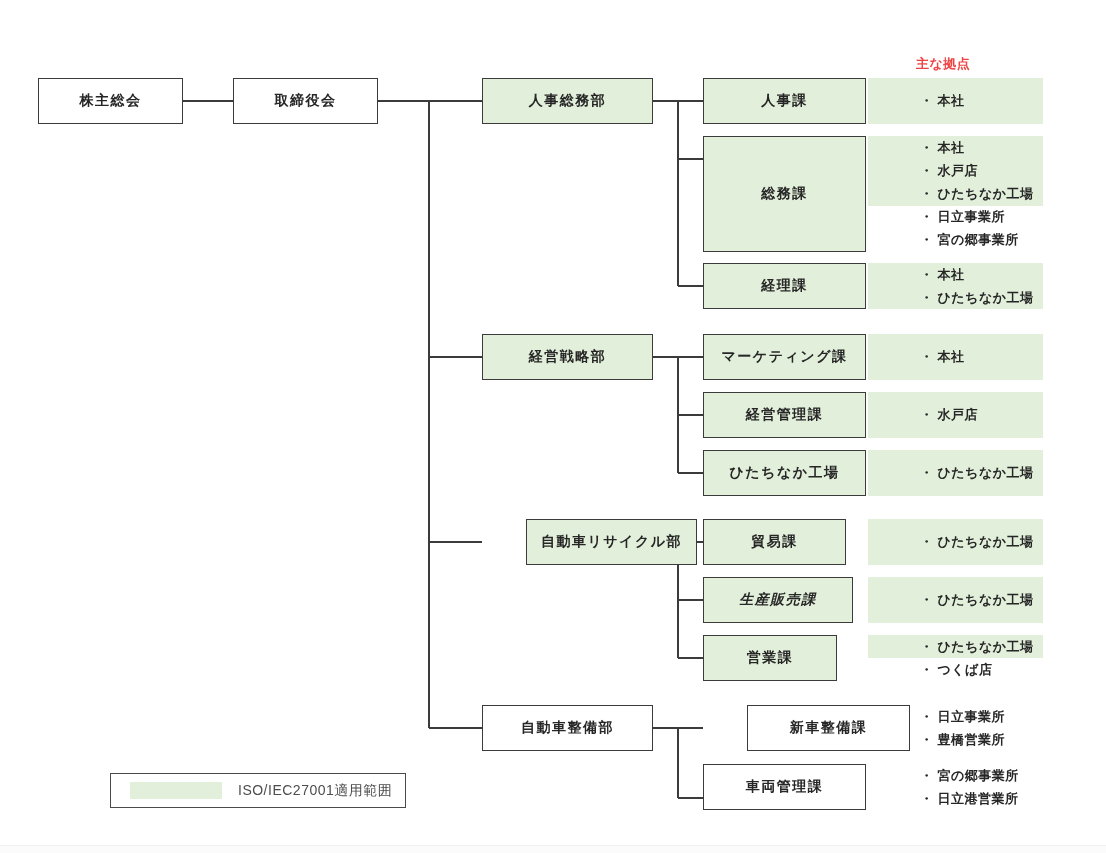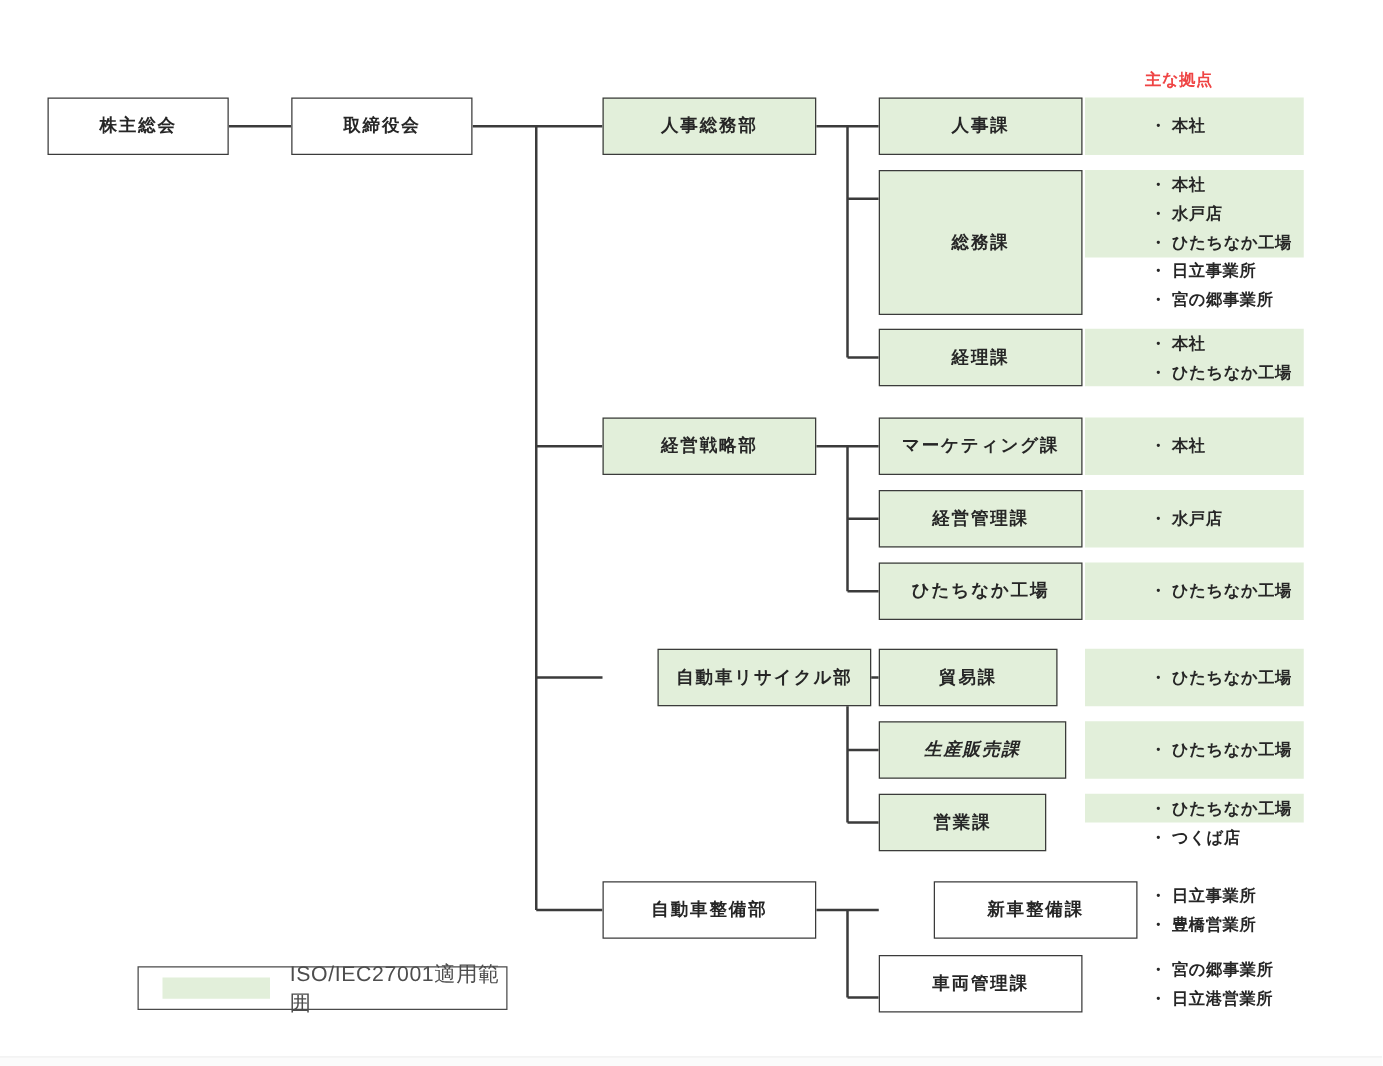--- a/index.html
+++ b/index.html
@@ -30,21 +30,21 @@
   .loc-header {
     position:absolute; left:916px; top:55px;
     font-weight:bold; font-size:13px; color:#ef4444; letter-spacing:0.5px; z-index:2;
   }
   .legend {
     position:absolute; left:110px; top:773px; width:296px; height:35px;
     border:1.5px solid #4a4a4a; box-sizing:border-box;
     display:flex; align-items:center; background:#ffffff; z-index:2;
   }
   .legend .swatch { width:92px; height:17px; background:#e2efda; margin-left:19px; }
-  .legend .legend-text { margin-left:16px; font-size:17px; color:#4d4d4d; letter-spacing:0.5px; }
+  .legend .legend-text { margin-left:16px; font-size:14px; color:#4d4d4d; letter-spacing:0.5px;text-align:right; }
   .page-edge {
     position:absolute; left:0; right:0; bottom:0; height:7px;
     background:#fbfbfb; border-top:1px solid #f0f0f0; z-index:0;
   }
 </style>
 </head>
 <body>
 
 <div class="canvas">
   <div class="loc-header">主な拠点</div>

